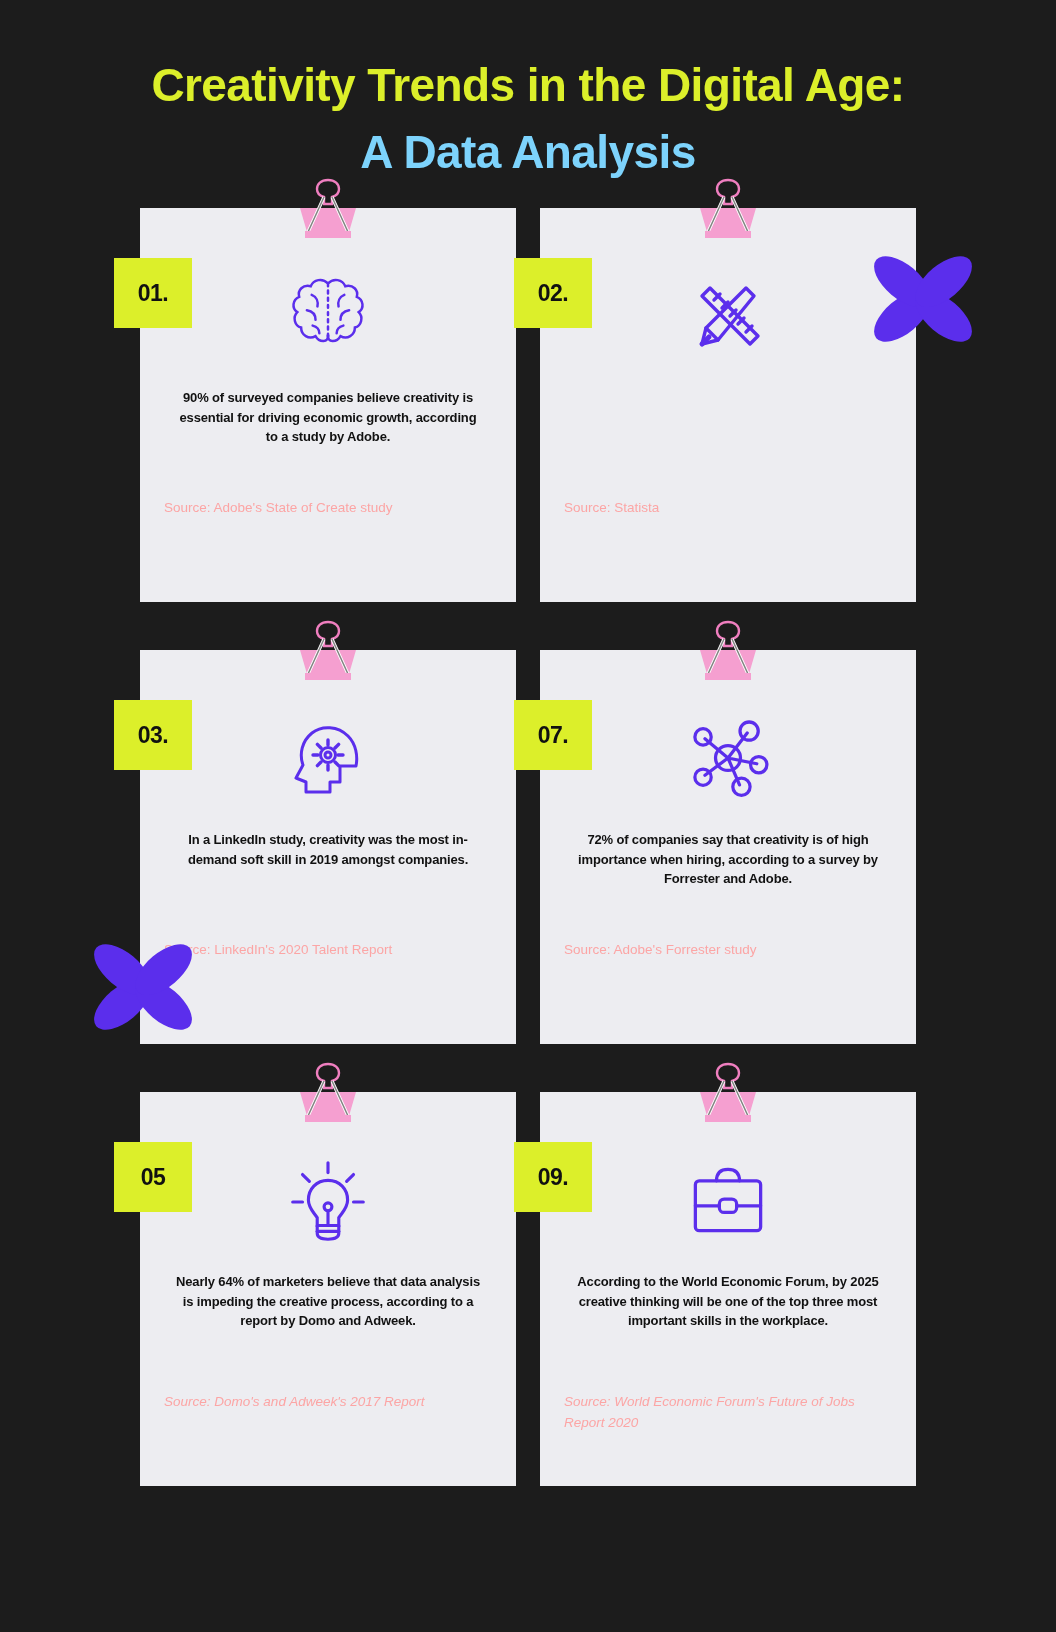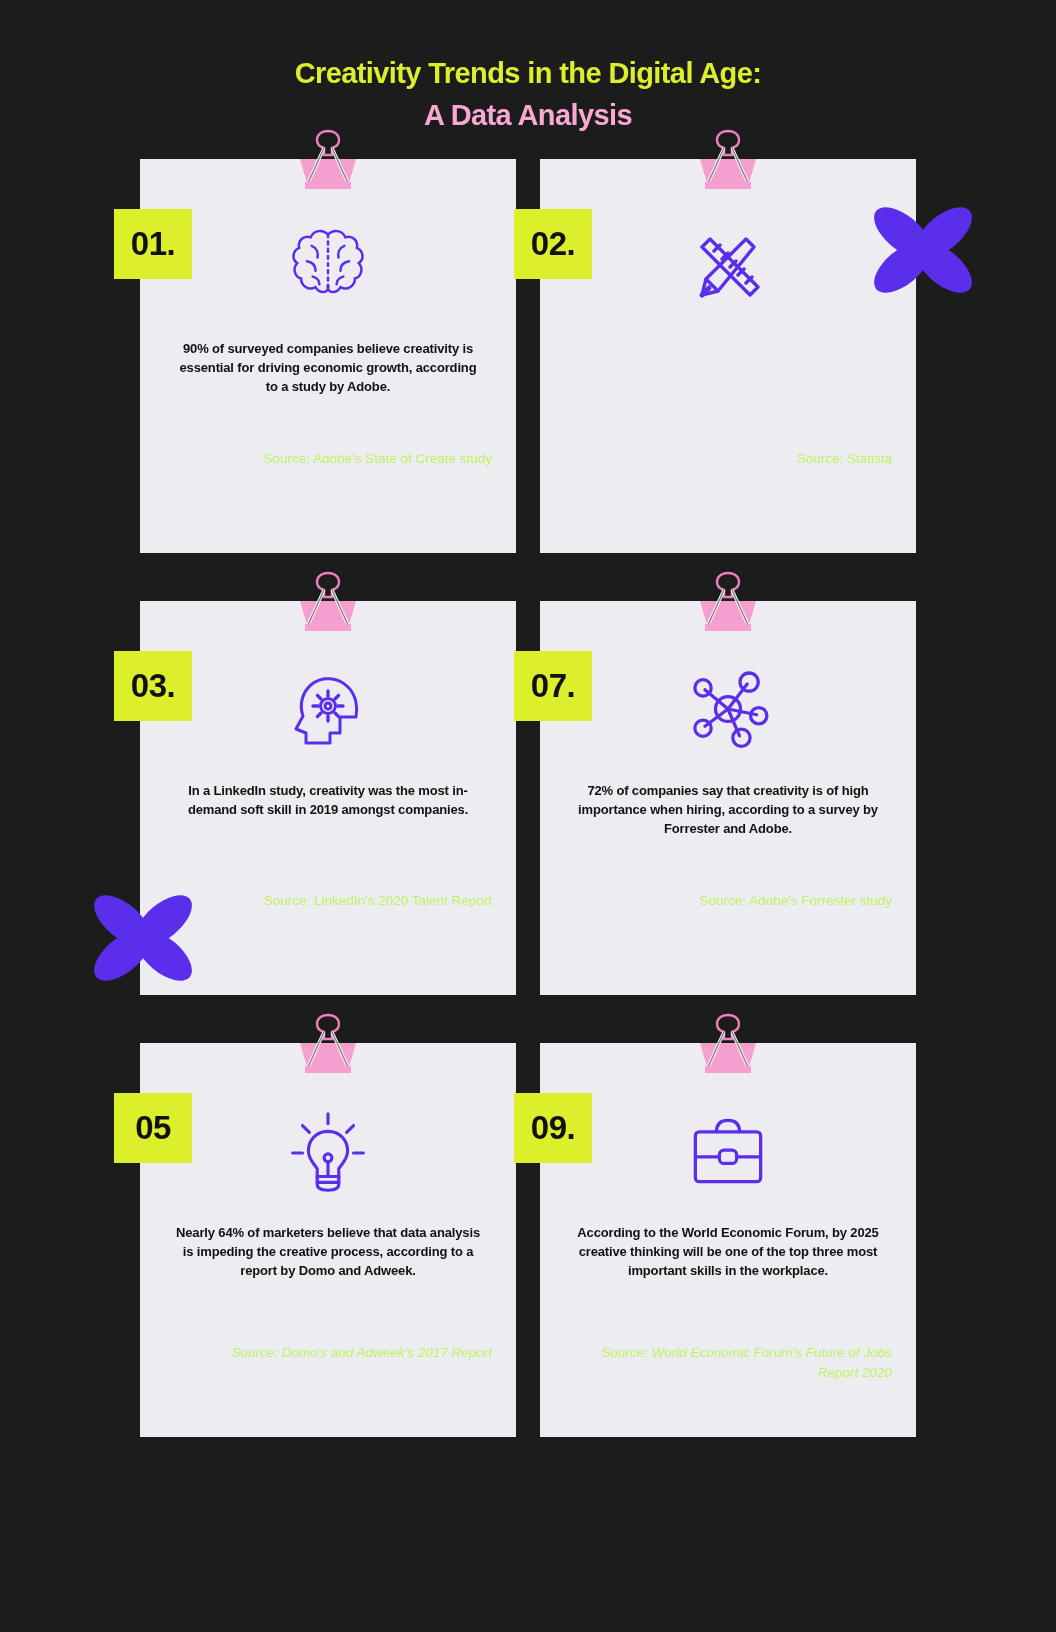--- a/index.html
+++ b/index.html
@@ -13,27 +13,27 @@
     position: relative;
   }
 
   
   .title-block {
     width: 100%;
     padding-top: 52px;
     text-align: center;
   }
   .title-line {
-    font-size: 29px;
+    font-size: 46px;
     font-weight: bold;
     letter-spacing: -0.6px;
     line-height: 1.46;
   }
   .title-line-1 { color: #dcef2a; }
-  .title-line-2 { color: #f9a8d4; }
+  .title-line-2 { color: #7dd3fc; }
 
   
   .grid {
     position: relative;
     margin-top: 22px;
     width: 1056px;
     display: grid;
     grid-template-columns: 376px 376px;
     justify-content: center;
     column-gap: 24px;
@@ -74,21 +74,21 @@
     top: 50px;
     width: 78px;
     height: 70px;
     background: #dcef2a;
     display: flex;
     align-items: center;
     justify-content: center;
     z-index: 7;
   }
   .badge-text {
-    font-size: 33px;
+    font-size: 23px;
     font-weight: bold;
     color: #111111;
     letter-spacing: -0.5px;
   }
 
   
   .icon-slot {
     position: absolute;
     top: 56px;
     left: 0;
@@ -110,25 +110,25 @@
     font-weight: bold;
     line-height: 1.48;
     color: #111111;
     letter-spacing: -0.15px;
   }
   .source {
     position: absolute;
     top: 290px;
     left: 24px;
     width: 328px;
-    text-align: right;
+    text-align: left;
     font-size: 13.5px;
     font-weight: normal;
     line-height: 1.5;
-    color: #bef264;
+    color: #fca5a5;
   }
   .source.low { top: 300px; font-style: italic; }
 
   
   .flower {
     position: absolute;
     z-index: 8;
     pointer-events: none;
   }
   .flower-1 { top: 36px; left: 328px; }

